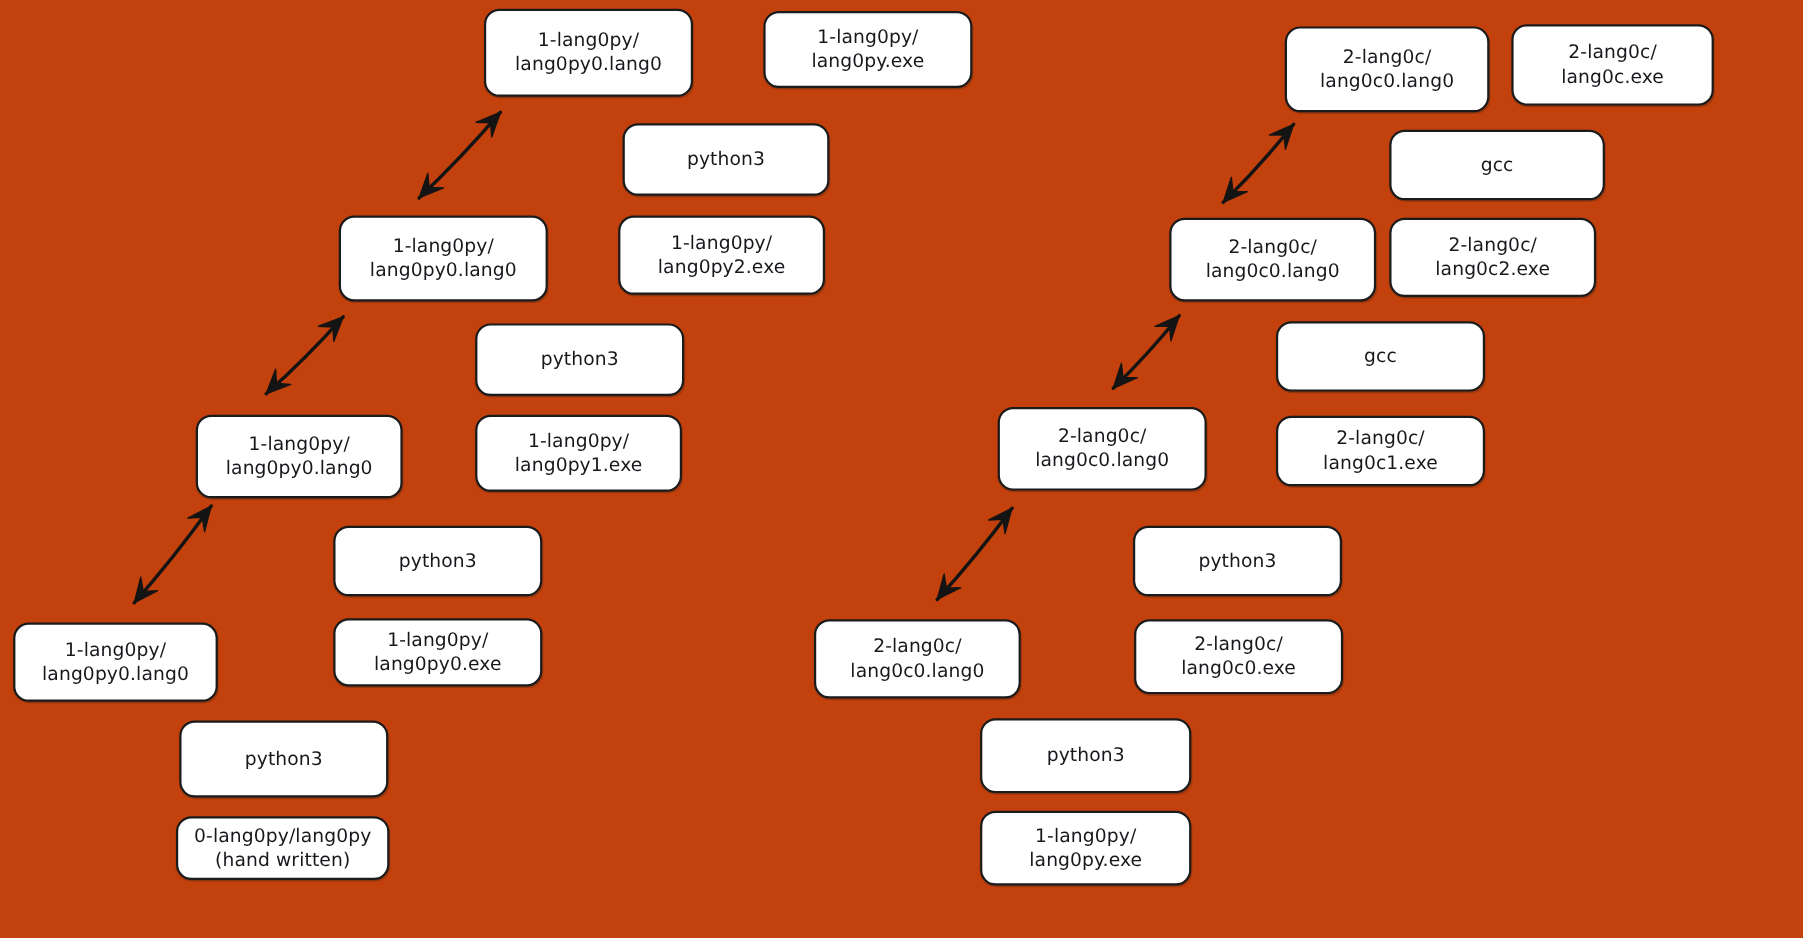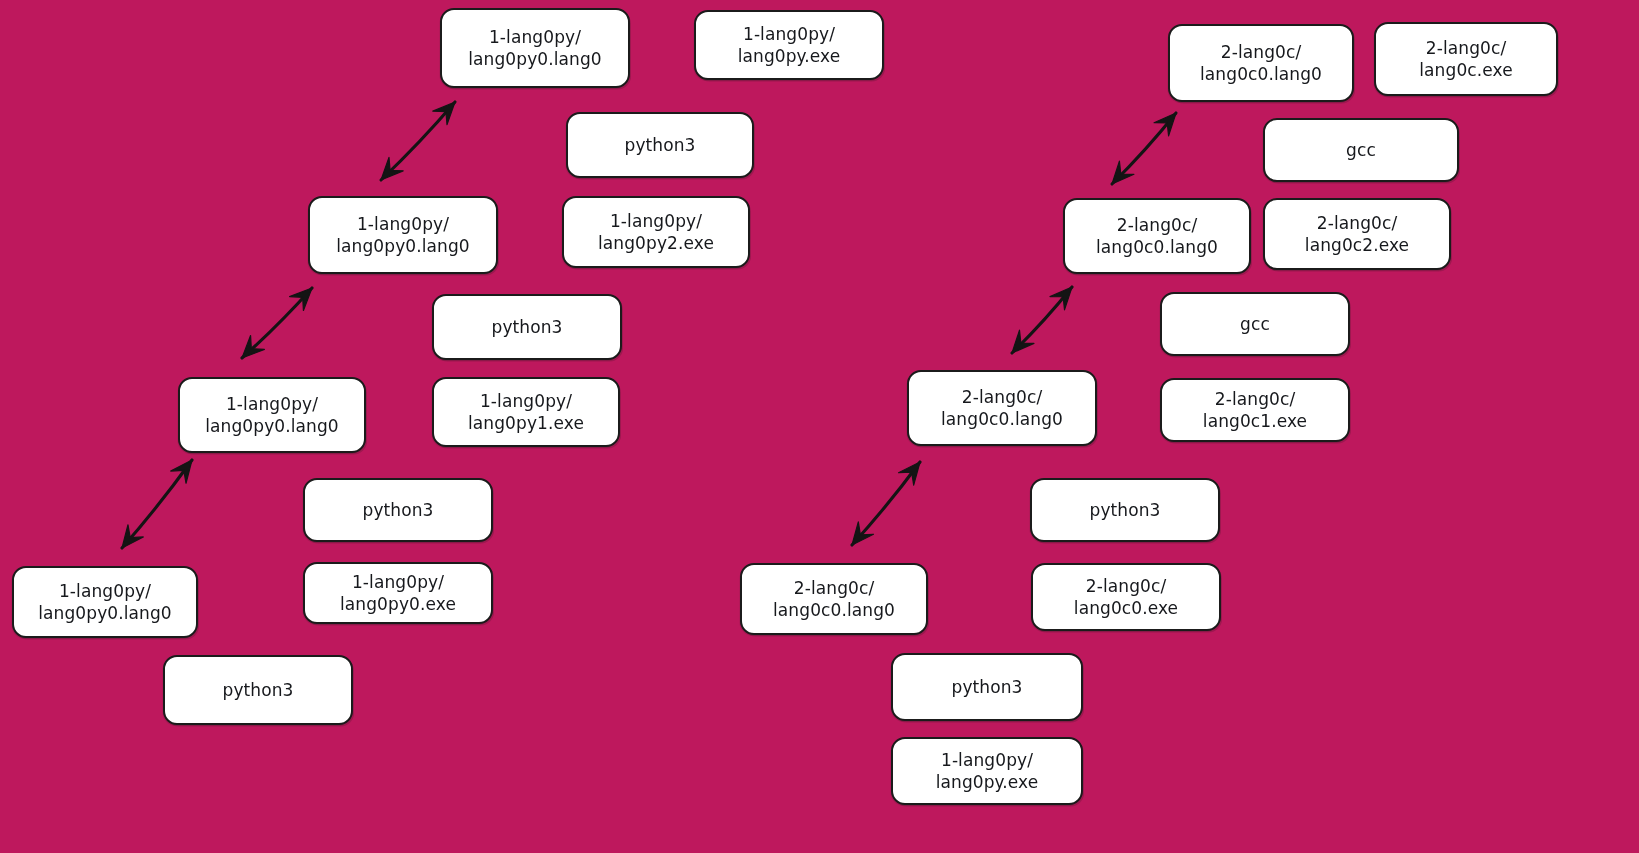--- a/index.html
+++ b/index.html
@@ -4,21 +4,21 @@
 <style>
   html, body {
     margin: 0;
     padding: 0;
     background: #ffffff;
   }
   #canvas {
     position: relative;
     width: 1639px;
     height: 853px;
-    background: #be185d;
+    background: #c2410c;
     overflow: hidden;
     font-family: "DejaVu Sans", sans-serif;
   }
   .node {
     position: absolute;
     box-sizing: border-box;
     border: 2.6px solid #1b1b1b;
     border-radius: 14px;
     background: #ffffff;
     display: flex;
@@ -126,20 +126,24 @@
       <span class="lbl">1-lang0py/
 lang0py0.lang0</span>
     </div>
     <div class="node" style="left: 303px; top: 562px; width: 190px; height: 62px;">
       <span class="lbl">1-lang0py/
 lang0py0.exe</span>
     </div>
     <div class="node" style="left: 163px; top: 655px; width: 190px; height: 70px;">
       <span class="lbl">python3</span>
     </div>
+    <div class="node" style="left: 160px; top: 742px; width: 194px; height: 58px;">
+      <span class="lbl">0-lang0py/lang0py
+(hand written)</span>
+    </div>
     <div class="node" style="left: 1168px; top: 24px; width: 186px; height: 78px;">
       <span class="lbl">2-lang0c/
 lang0c0.lang0</span>
     </div>
     <div class="node" style="left: 1374px; top: 22px; width: 184px; height: 74px;">
       <span class="lbl">2-lang0c/
 lang0c.exe</span>
     </div>
     <div class="node" style="left: 1263px; top: 118px; width: 196px; height: 64px;">
       <span class="lbl">gcc</span>

